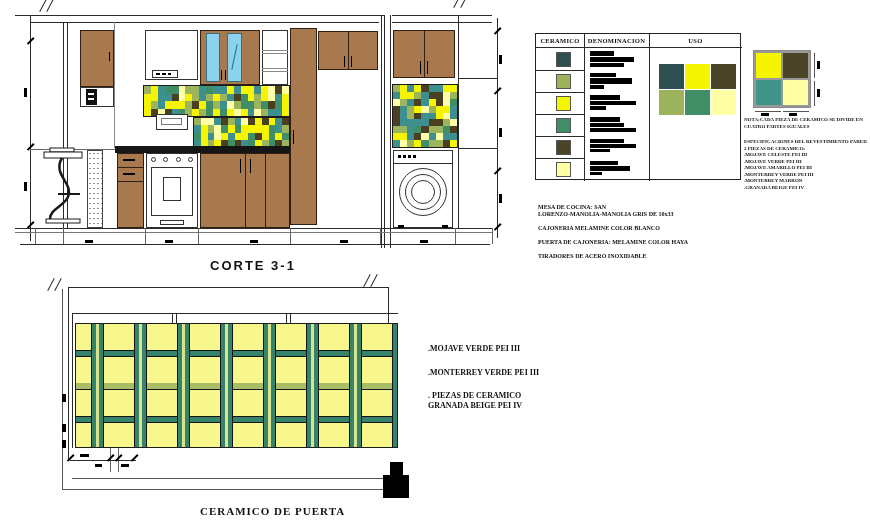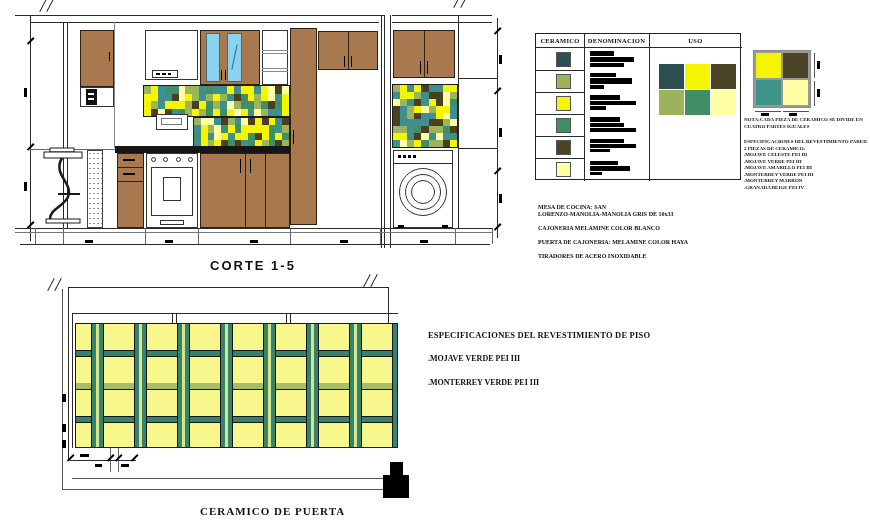--- a/index.html
+++ b/index.html
@@ -400,21 +400,21 @@
 
     <svg class="abs" style="left:38px;top:147px" width="50" height="82" viewBox="0 0 50 82">
       <rect x="12" y="1" width="24" height="4" fill="#fff" stroke="#1a1a1a"></rect>
       <rect x="6" y="5" width="38" height="6" fill="#fff" stroke="#1a1a1a"></rect>
       <path d="M24 11 C14 28, 36 36, 30 50 C26 59, 12 62, 12 72" fill="none" stroke="#1a1a1a" stroke-width="2.5"></path>
       <path d="M20 47 L42 47" stroke="#1a1a1a" stroke-width="2"></path>
       <rect x="8" y="72" width="34" height="4" fill="#fff" stroke="#1a1a1a"></rect>
     </svg>
     <div class="stip" style="left:87px;top:150px;width:16px;height:78px"></div>
 
-    <div class="txt" style="left:210px;top:258px;width:140px;font-family:'Liberation Sans',sans-serif;font-size:13px;letter-spacing:2px">CORTE  1-5</div>
+    <div class="txt" style="left:210px;top:258px;width:140px;font-family:'Liberation Sans',sans-serif;font-size:13px;letter-spacing:2px">CORTE  3-1</div>
   </div>
 
   <div class="legend" id="legend-table" style="left:535px;top:33px;width:206px;height:147px">
     <i style="left:48px;top:0;width:1px;height:147px"></i>
     <i style="left:113px;top:0;width:1px;height:147px"></i>
     <i style="left:0;top:13px;width:206px;height:1px"></i>
     <div class="hdr" style="left:0;top:3px;width:48px">CERAMICO</div>
     <div class="hdr" style="left:48px;top:3px;width:65px">DENOMINACION</div>
     <div class="hdr" style="left:113px;top:3px;width:93px">USO</div>
     <div id="legend-rows" style="position:absolute;left:0;top:0;width:113px;height:147px">
@@ -542,20 +542,21 @@
     <span class="ml" style="left:80px;top:454px;width:9px;height:3px"></span>
     <span class="ml" style="left:95px;top:464px;width:7px;height:3px"></span>
     <span class="ml" style="left:121px;top:464px;width:8px;height:3px"></span>
     <div class="abs" style="left:390px;top:462px;width:13px;height:13px;background:#000"></div>
     <div class="abs" style="left:383px;top:475px;width:26px;height:23px;background:#000"></div>
 
     <div class="txt" style="left:200px;top:505px;width:180px;font-size:11px;letter-spacing:1px">CERAMICO DE PUERTA</div>
   </div>
 
   <div class="abs" style="left:428px;top:330px;width:235px">
-    <div class="floor-title">ESPECIFICACIONES DEL REVESTIMIENTO DE PISO</div>
     <div id="floor-spec-items">
         <div class="floor-item">.MOJAVE  VERDE  PEI III</div>
         <div class="floor-item">.MONTERREY  VERDE  PEI III</div>
+        <div class="floor-item">. PIEZAS DE CERAMICO
+GRANADA BEIGE  PEI IV</div>
       </div>
   </div>
 
 </div>
 
 </body></html>

